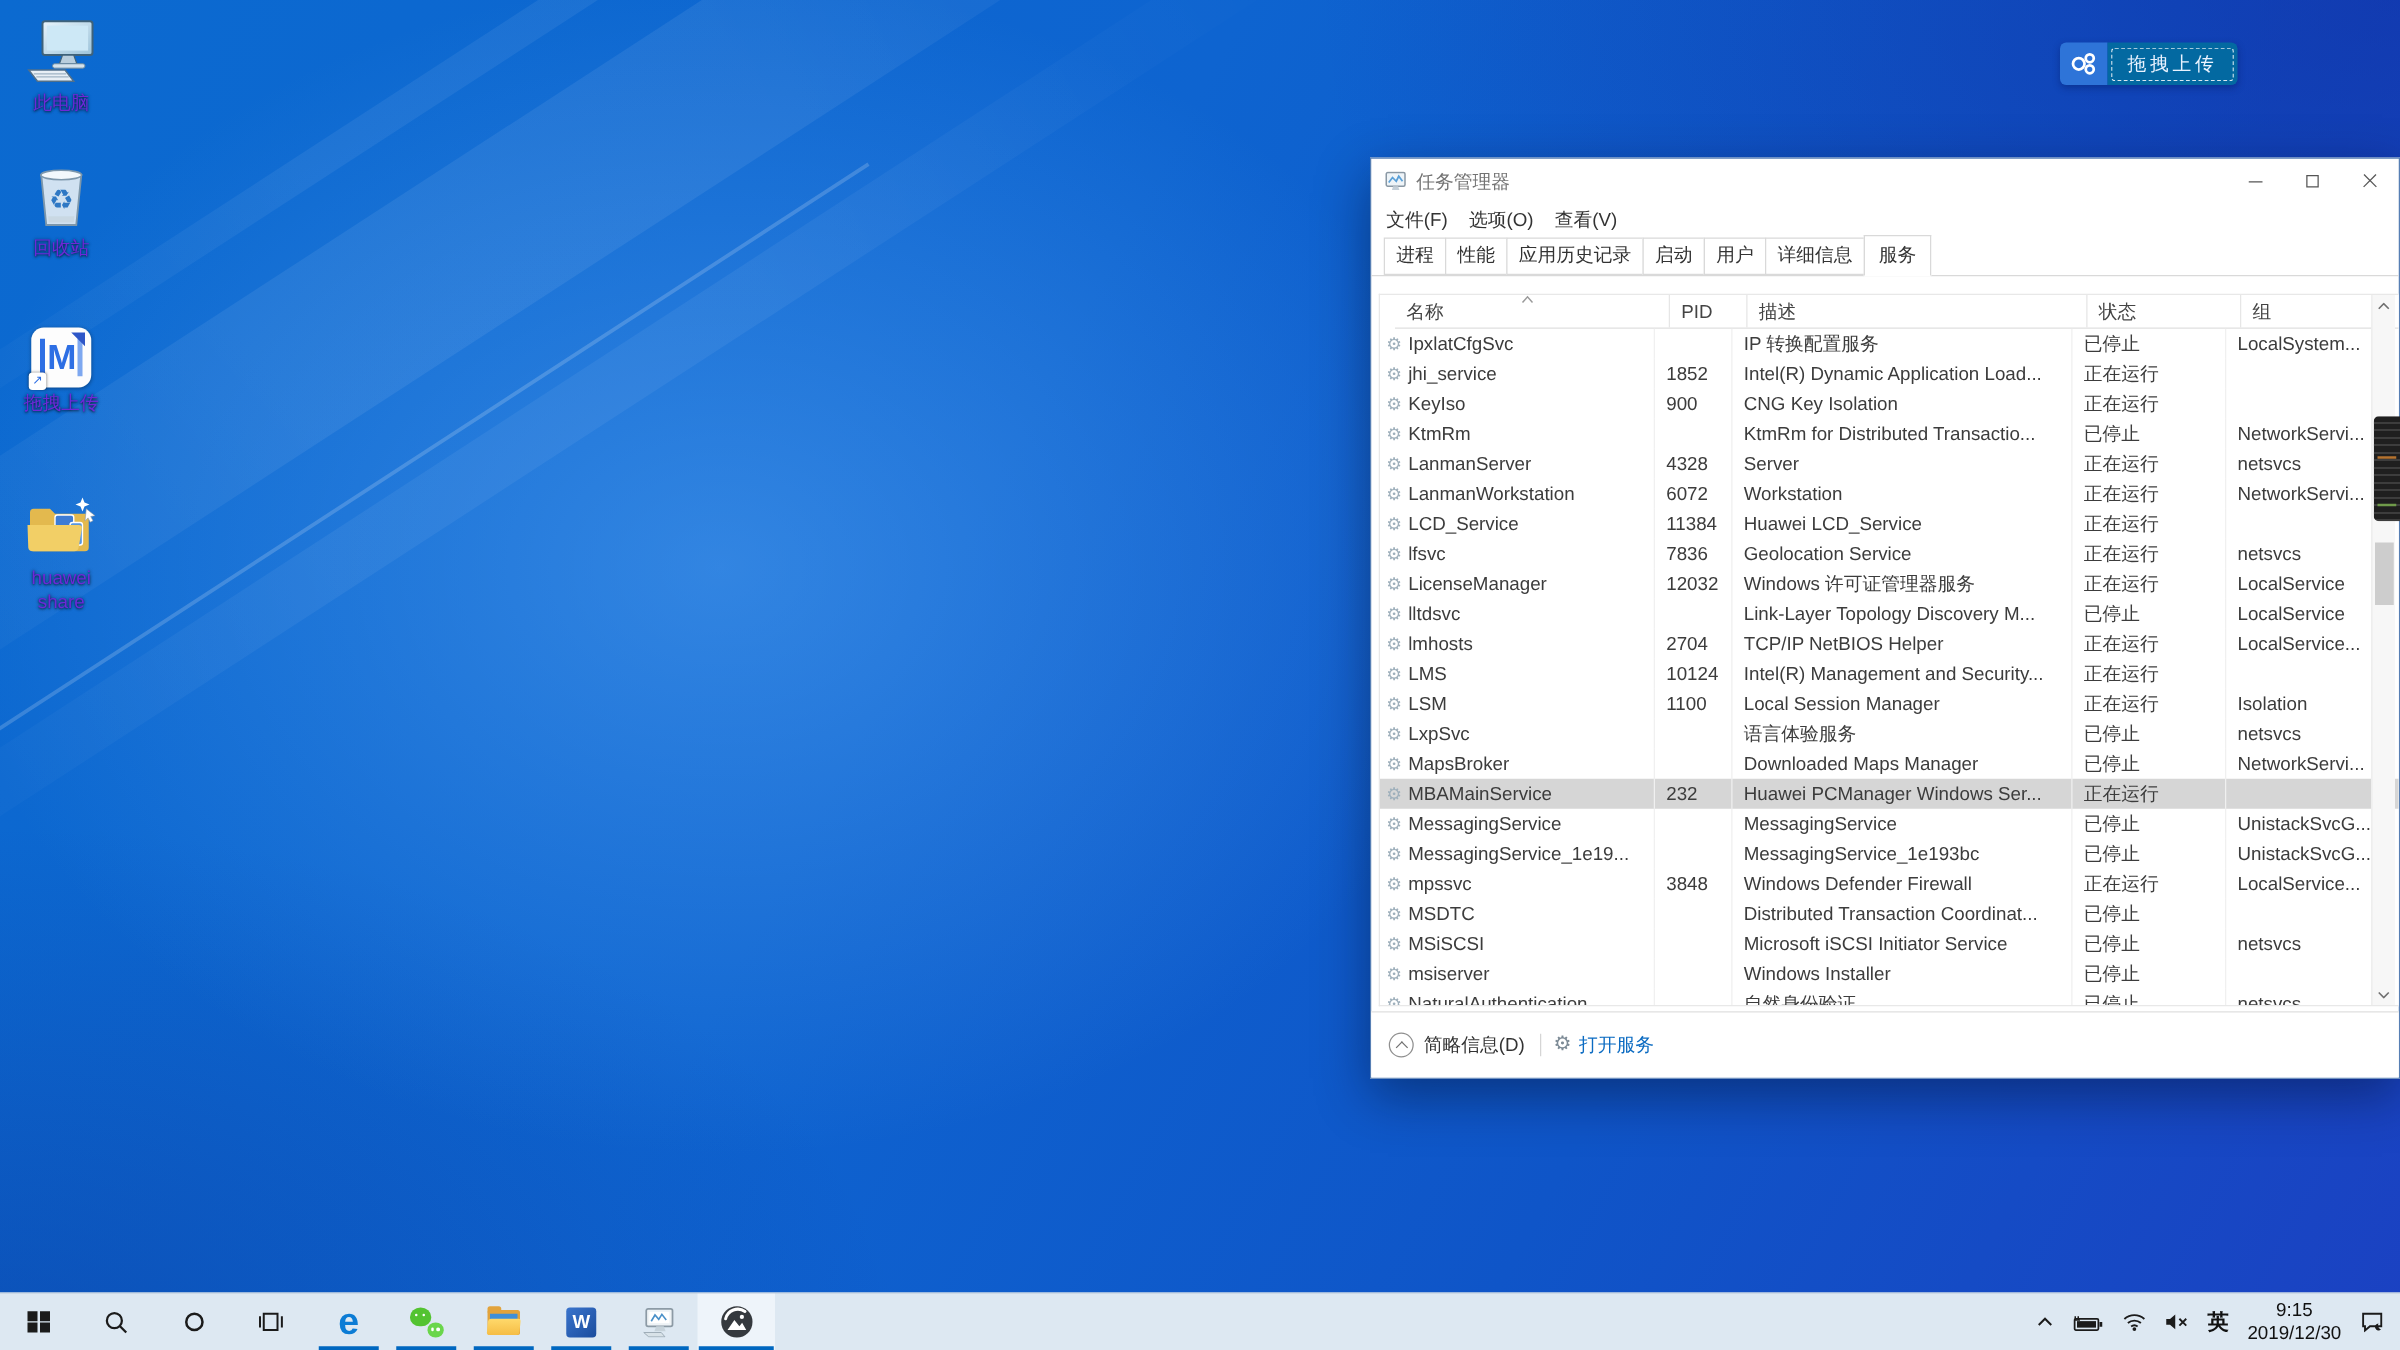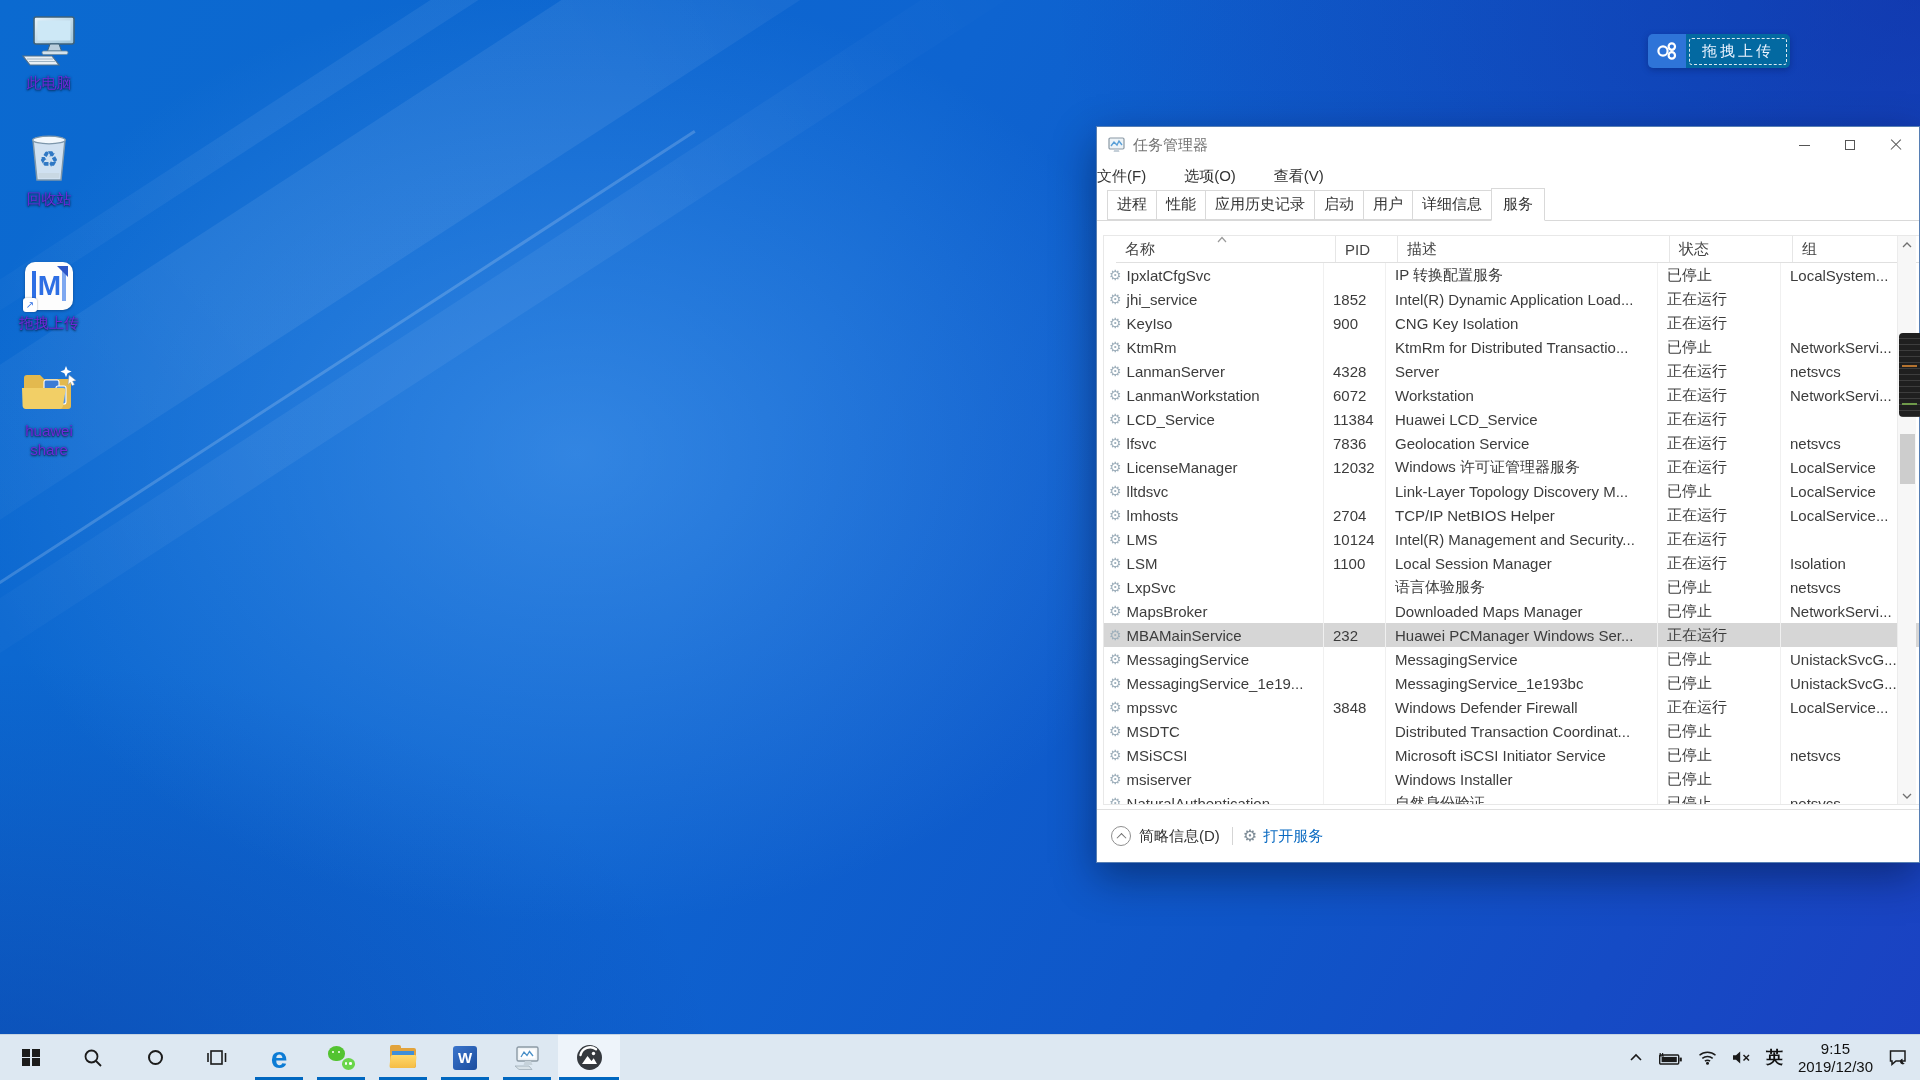--- a/index.html
+++ b/index.html
@@ -46,21 +46,21 @@
   .titlebar { height:36px; display:flex; align-items:center; padding-left:11px; gap:8px; }
   .titlebar .t { font-size:15px; color:#737373; }
   .wcontrols { position:absolute; top:0; right:0; height:36px; display:flex; }
   .wbtn { width:46px; height:36px; display:flex; align-items:center; justify-content:center; cursor:pointer; }
   .glyph-min { width:11px; height:1px; background:#555; }
   .glyph-max { width:10px; height:10px; border:1px solid #555; }
   .glyph-close { position:relative; width:12px; height:12px; }
   .glyph-close::before,.glyph-close::after { content:""; position:absolute; left:-1px; top:5px; width:14px; height:1.4px; background:#555; }
   .glyph-close::before { transform:rotate(45deg); } .glyph-close::after { transform:rotate(-45deg); }
 
-  .menubar { height:26px; display:flex; align-items:center; padding-left:0; gap:38px; }
+  .menubar { height:26px; display:flex; align-items:center; padding-left:12px; gap:17px; }
   .menubar span { cursor:default; }
 
   .tabbar { height:32px; display:flex; align-items:flex-end; padding-left:10px; border-bottom:1px solid #d9d9d9; }
   .tab { border:1px solid #d9d9d9; background:#fff; padding:4px 9px 5px; margin-right:-1px; cursor:pointer; white-space:nowrap; }
   .tab.active { padding:6px 11px 6px; margin-bottom:-1px; border-bottom:1px solid #fff; position:relative; z-index:2; }
 
   .list { position:absolute; left:6px; right:0; top:108px; bottom:57px; border:1px solid #e8e8e8; border-right:none; overflow:hidden; background:#fff;padding-left:12px; }
   .lhead { position:relative; height:27px; display:flex; border-bottom:1px solid #e0e0e0; color:#444; }
   .hc { border-right:1px solid #e6e6e6; display:flex; align-items:center; padding-left:9px; cursor:pointer; }
   .sortglyph { position:absolute; left:100px; top:0px; }
@@ -166,21 +166,21 @@
   <div class="art">
     <div class="pcm-tile">
       <span class="pcm-logo">M</span>
       <span class="pcm-arrow"></span>
       <span class="pcm-short">↗</span>
     </div>
   </div>
   <div class="lbl">拖拽上传</div>
 </div>
 
-<div class="dicon" style="top:360px;">
+<div class="dicon" style="top:392px;">
   <div class="art">
     <svg width="58" height="54" viewBox="0 0 58 54">
       <path d="M4 14 q0-3 3-3 h13 l4 4 h24 q3 0 3 3 v24 q0 3 -3 3 H7 q-3 0 -3-3 z" fill="#e3b94e"></path>
       <rect x="24" y="16" width="15" height="24" rx="2" fill="#3d7cd4" stroke="#fff" stroke-width="1.1"></rect>
       <rect x="36" y="22" width="10" height="18" rx="2" fill="#5796e0" stroke="#fff" stroke-width="1.1"></rect>
       <path d="M2 24 h41 q3 0 2.5 3 l-2.6 15 q-.5 3 -3.5 3 H6 q-3 0 -3.4-3 z" fill="#f2cf66"></path>
       <path d="M46 2 l1.6 4 4 1.6 -4 1.6 -1.6 4 -1.6 -4 -4 -1.6 4 -1.6 z" fill="#fff"></path>
       <path d="M49 11 l7 5.5 -3.4 .7 1.8 3.4 -2.2 1.1 -1.8 -3.4 -2.4 2.4 z" fill="#fff" stroke="#8899aa" stroke-width=".5"></path>
     </svg>
   </div>

